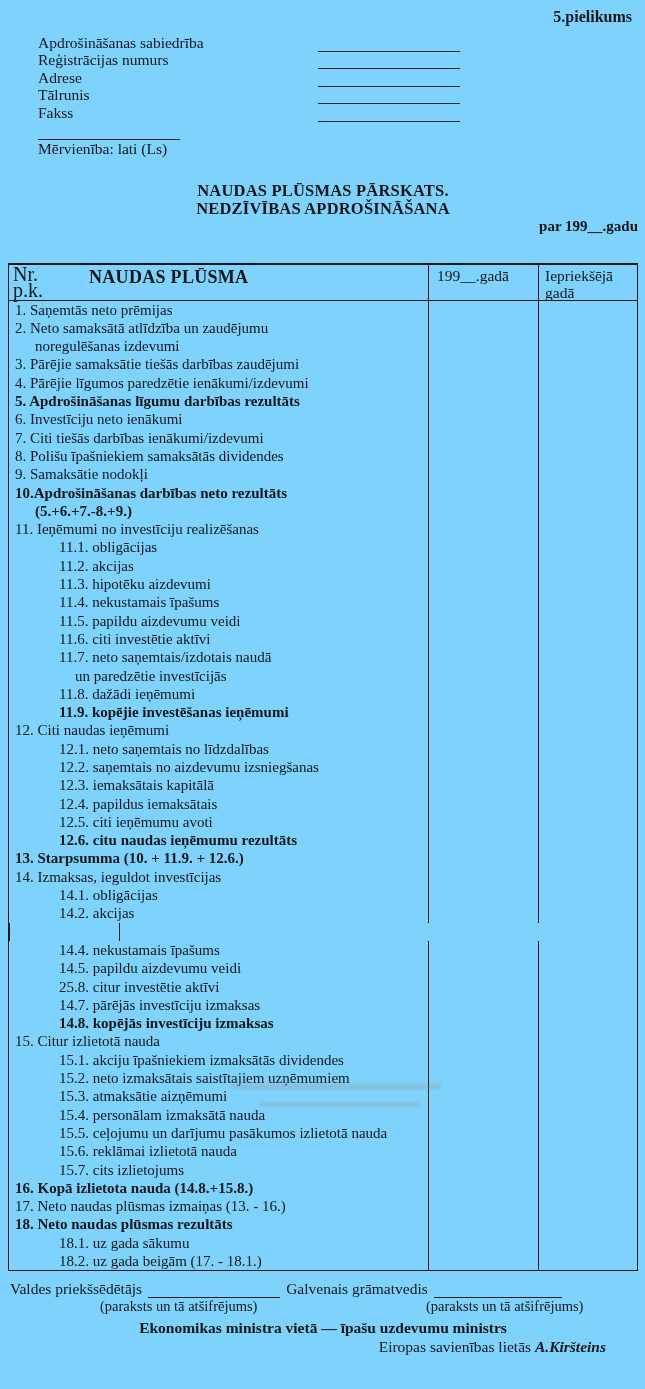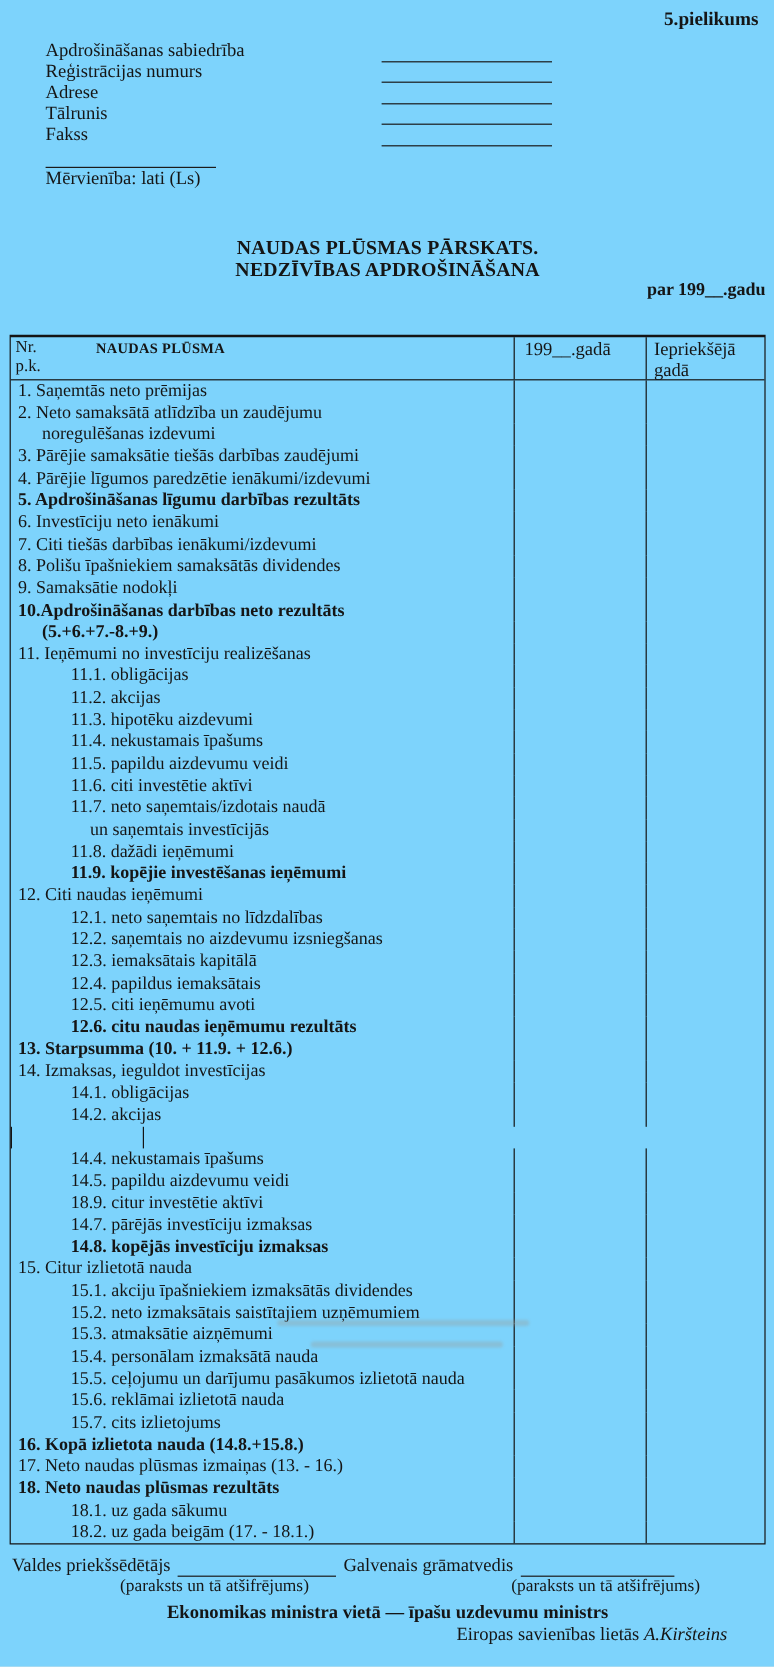--- a/index.html
+++ b/index.html
@@ -10,29 +10,29 @@
     background:#7dd3fc; padding:8px 7px 0 8px; overflow:hidden;
   }
   .annex { text-align:right; font-weight:bold; font-size:16px; padding-right:6px; height:20px; }
 
   .head-fields { margin-top:6px; margin-left:30px; }
   .field-row { display:flex; align-items:flex-end; height:17.6px; font-size:15.5px; }
   .field-label { width:280px; white-space:nowrap; }
   .field-line { width:142px; border-bottom:1.5px solid #1b1b1b; height:13px; }
   .unit-line { margin-left:30px; height:18px; font-size:15.5px; }
 
-  .title-block { margin-top:40px; text-align:center; font-weight:bold; }
+  .title-block { margin-top:24px; text-align:center; font-weight:bold; }
   .title-l1, .title-l2 { font-size:16.5px; line-height:18px; letter-spacing:.2px; }
   .title-l3 { font-size:15px; line-height:17px;text-align:right; }
 
   .ftable { margin-top:28px; border:1.5px solid #141414; border-top-width:2px; width:630px; }
   .thead { display:flex; border-bottom:1.5px solid #141414; height:36px; font-size:15.5px; }
   .th-desc { width:419px; display:flex; }
-  .nrpk { padding:1px 0 0 4px; line-height:16px; font-size:14px; }
-  .naudas { font-weight:bold; font-size:12px; padding:2px 0 0 46px; letter-spacing:.3px; }
+  .nrpk { padding:1px 0 0 4px; line-height:16px; font-size:20px; }
+  .naudas { font-weight:bold; font-size:18px; padding:2px 0 0 46px; letter-spacing:.3px; }
   .th-year { width:110px; border-left:1.5px solid #141414; padding:2px 0 0 8px; }
   .th-prev { width:99px; border-left:1.5px solid #141414; padding:2px 0 0 6px; line-height:17px; }
 
   .tbody { position:relative; }
   .trow { display:flex; height:18.3px; }
   .c-desc { width:419px; font-size:15px; line-height:18.3px; white-space:nowrap; overflow:hidden; }
   .c-desc.bold { font-weight:bold; }
   .ind0 { padding-left:6px; }
   .ind1 { padding-left:26px; }
   .ind2 { padding-left:50px; }
@@ -48,21 +48,21 @@
   .sig-row { display:flex; align-items:flex-end; height:20px; }
   .sig-label1 { margin-left:2px; white-space:nowrap; }
   .sig-line1 { width:132px; border-bottom:1.5px solid #1b1b1b; height:13px; margin-left:6px; }
   .sig-label2 { margin-left:6px; white-space:nowrap; }
   .sig-line2 { width:128px; border-bottom:1.5px solid #1b1b1b; height:13px; margin-left:6px; }
   .note-row { position:relative; height:18px; font-size:14.5px; }
   .note1 { position:absolute; left:92px; }
   .note2 { position:absolute; left:418px; }
   .minister-line { text-align:center; height:19px; font-weight:bold; font-size:15.5px; margin-top:3px; }
   .eu-line { text-align:right; padding-right:32px; height:19px; font-size:15.5px; }
-  .signer { font-weight:normal; font-style:italic; }
+  .signer { font-weight:bold; font-style:italic; }
 </style>
 </head>
 <body>
 
 <div class="page">
 
   <div class="annex">5.pielikums</div>
 
   <div class="head-fields">
     <div class="field-row">
@@ -209,21 +209,21 @@
           <div class="c-desc ind2">11.6. citi investētie aktīvi</div>
           <div class="c-val"></div>
           <div class="c-val c-val2"></div>
         </div>
         <div class="trow">
           <div class="c-desc ind2">11.7. neto saņemtais/izdotais naudā</div>
           <div class="c-val"></div>
           <div class="c-val c-val2"></div>
         </div>
         <div class="trow">
-          <div class="c-desc ind3">un saņemtais investīcijās</div>
+          <div class="c-desc ind3">un paredzētie investīcijās</div>
           <div class="c-val"></div>
           <div class="c-val c-val2"></div>
         </div>
         <div class="trow">
           <div class="c-desc ind2">11.8. dažādi ieņēmumi</div>
           <div class="c-val"></div>
           <div class="c-val c-val2"></div>
         </div>
         <div class="trow">
           <div class="c-desc ind2 bold">11.9. kopējie investēšanas ieņēmumi</div>
@@ -293,21 +293,21 @@
           <div class="c-desc ind2">14.4. nekustamais īpašums</div>
           <div class="c-val"></div>
           <div class="c-val c-val2"></div>
         </div>
         <div class="trow">
           <div class="c-desc ind2">14.5. papildu aizdevumu veidi</div>
           <div class="c-val"></div>
           <div class="c-val c-val2"></div>
         </div>
         <div class="trow">
-          <div class="c-desc ind2">18.9. citur investētie aktīvi</div>
+          <div class="c-desc ind2">25.8. citur investētie aktīvi</div>
           <div class="c-val"></div>
           <div class="c-val c-val2"></div>
         </div>
         <div class="trow">
           <div class="c-desc ind2">14.7. pārējās investīciju izmaksas</div>
           <div class="c-val"></div>
           <div class="c-val c-val2"></div>
         </div>
         <div class="trow">
           <div class="c-desc ind2 bold">14.8. kopējās investīciju izmaksas</div>

